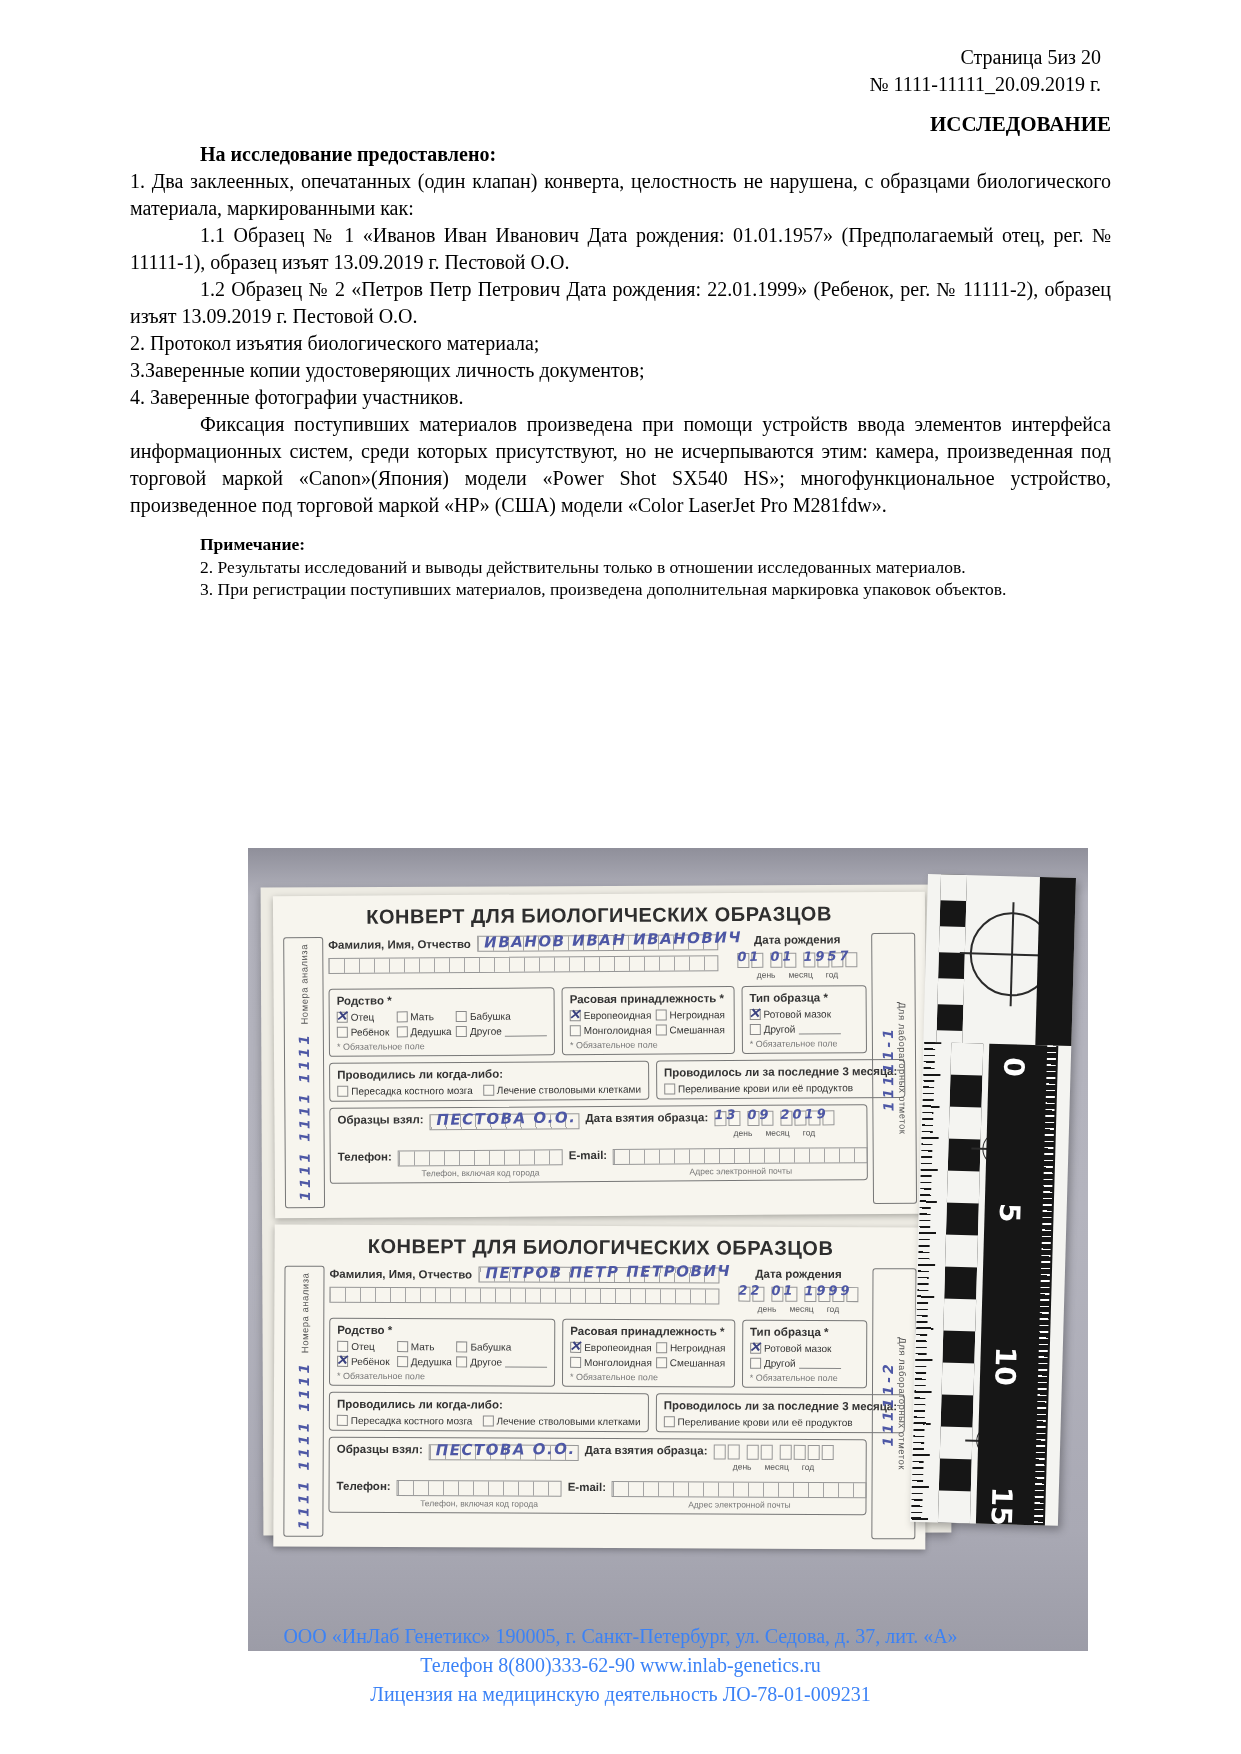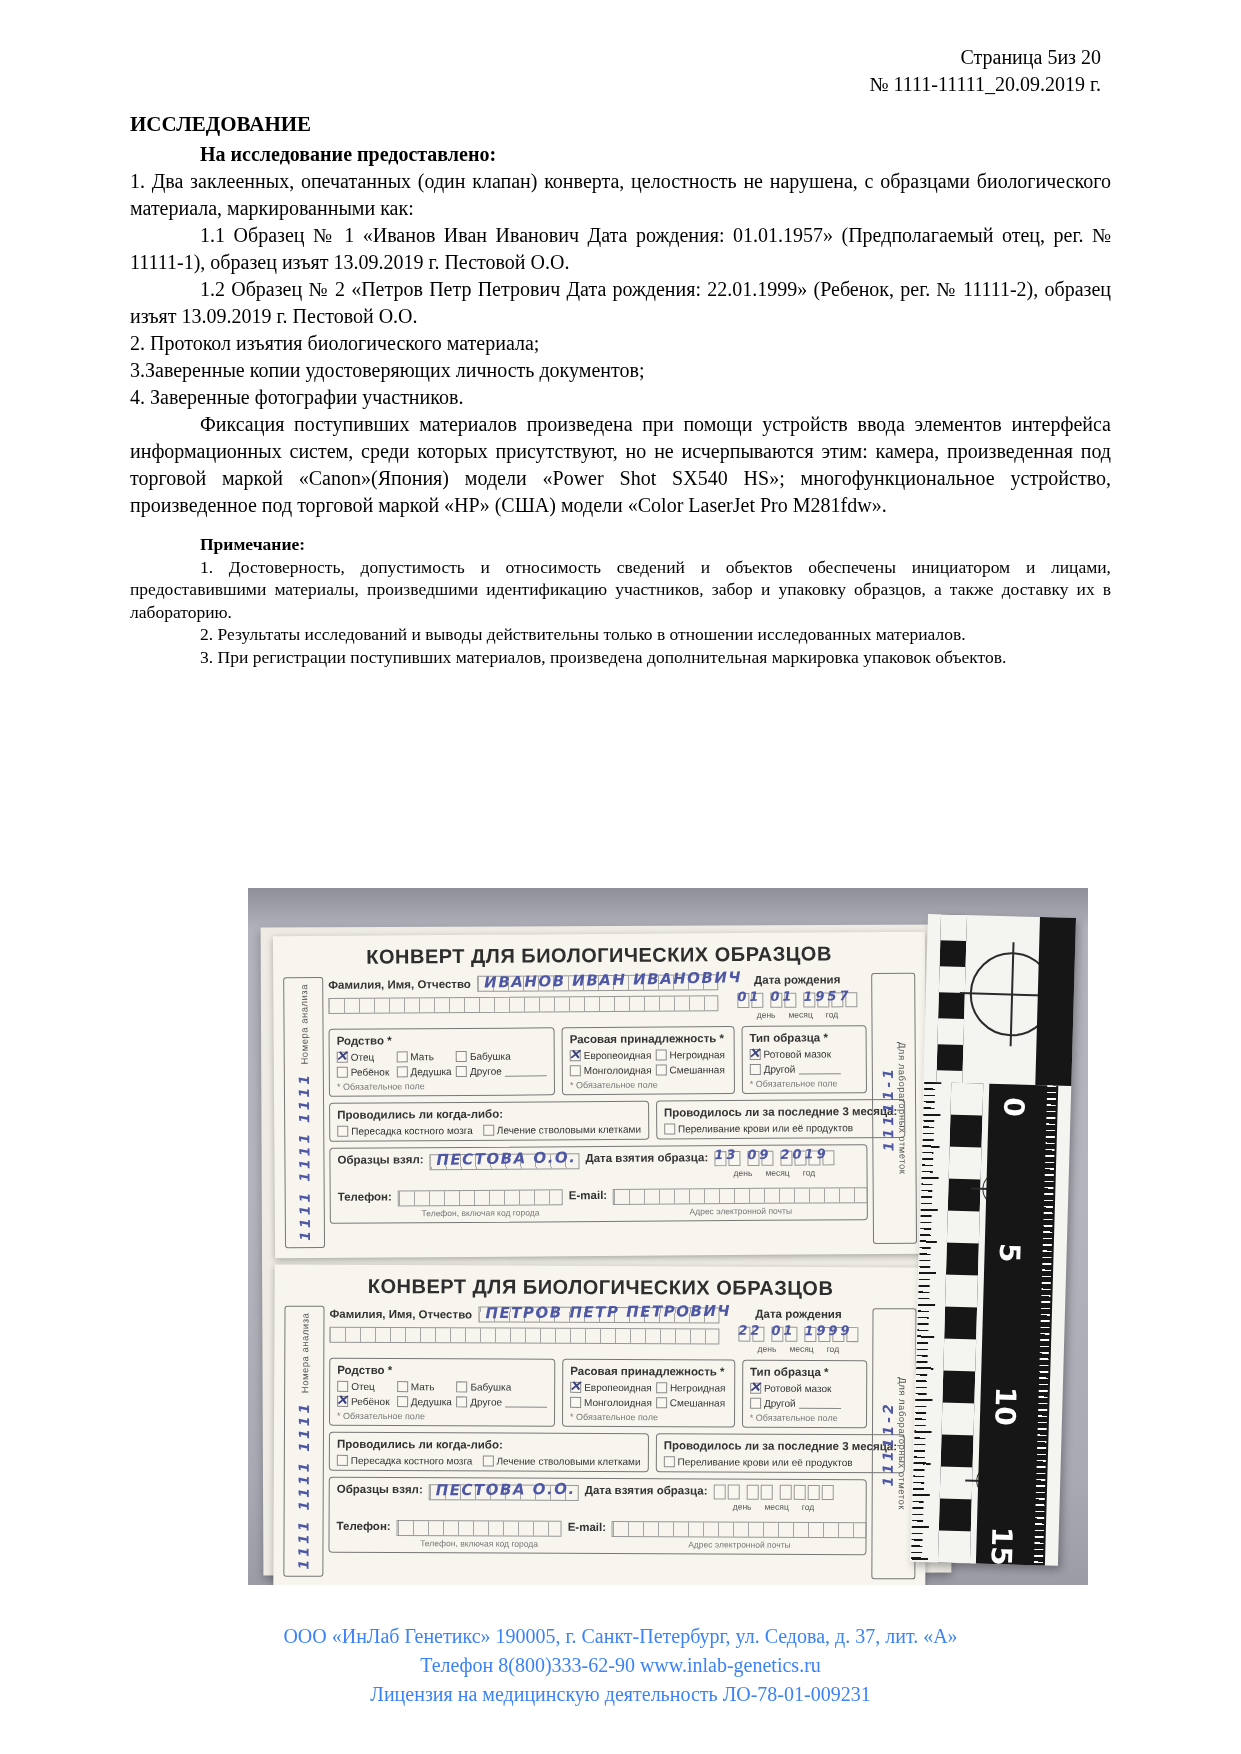--- a/index.html
+++ b/index.html
@@ -5,30 +5,30 @@
   html,body { margin:0; padding:0; background:#888; }
   .page { position:relative; width:1241px; height:1754px; background:#ffffff;
           font-family:"Liberation Serif", serif; color:#000; overflow:hidden; margin:0 auto; }
 
   
   .doc-header { position:absolute; top:44px; right:140px; text-align:right;
                 font-size:20px; line-height:27px; }
 
   
   .content { position:absolute; left:130px; top:112px; width:981px; }
-  .doc-title { text-align:left; font-weight:bold; font-size:21px; margin:0 0 4px 0; }
+  .doc-title { text-align:right; font-weight:bold; font-size:21px; margin:0 0 4px 0; }
   .content p { margin:0; font-size:20px; line-height:27px; text-align:justify; }
   .bold { font-weight:bold; }
   .ind { text-indent:70px; }
   .fixation { margin-top:26px; }
   .note-block { margin-top:14px; }
   .note-block p { font-size:17.5px; line-height:22.5px; }
 
   
-  .photo { position:absolute; left:248px; top:888px; width:840px; height:697px;
+  .photo { position:absolute; left:248px; top:848px; width:840px; height:803px;
            background:linear-gradient(180deg,#8f8f9a 0%, #b2b2bc 6%, #b4b4be 45%, #a9a9b4 85%, #9c9ca7 100%);
            overflow:hidden; }
   .backing { position:absolute; left:14px; top:38px; width:688px; height:648px;
              background:#edebe3; transform:rotate(-0.25deg);
              box-shadow:0 4px 10px rgba(0,0,0,.28); }
 
   .envelope { position:absolute; left:26px; width:652px; background:#f7f5ee;
               box-shadow:0 2px 6px rgba(0,0,0,.30); box-sizing:border-box;
               padding:8px 10px 10px; font-family:"Liberation Sans", sans-serif; color:#333; }
   .env1 { top:46px;  transform:rotate(-0.4deg); }
@@ -155,21 +155,20 @@
     <p class="bold ind">На исследование предоставлено:</p>
     <p>1. Два заклеенных, опечатанных (один клапан) конверта, целостность не нарушена, с образцами биологического материала, маркированными как:</p>
     <p class="ind">1.1 Образец № 1 «Иванов Иван Иванович Дата рождения: 01.01.1957» (Предполагаемый отец, рег. № 11111-1), образец изъят 13.09.2019 г. Пестовой О.О.</p>
     <p class="ind">1.2 Образец № 2 «Петров Петр Петрович  Дата рождения: 22.01.1999» (Ребенок, рег. № 11111-2), образец изъят 13.09.2019 г. Пестовой О.О.</p>
     <p>2. Протокол изъятия биологического материала;</p>
     <p>3.Заверенные копии удостоверяющих личность документов;</p>
     <p>4. Заверенные фотографии участников.</p>
     <p class="ind fixation">Фиксация поступивших материалов произведена при помощи устройств ввода элементов интерфейса информационных систем, среди которых присутствуют, но не исчерпываются этим: камера, произведенная под торговой маркой «Canon»(Япония) модели «Power Shot SX540 HS»; многофункциональное устройство, произведенное под торговой маркой «HP» (США) модели «Color LaserJet Pro M281fdw».</p>
     <div class="note-block">
       <p class="bold ind">Примечание:</p>
-      <p class="ind">1. Достоверность, допустимость и относимость сведений и объектов обеспечены инициатором и лицами, предоставившими материалы, произведшими идентификацию участников, забор и упаковку образцов, а также доставку их в лабораторию.</p>
       <p class="ind">2. Результаты исследований и выводы действительны только в отношении исследованных материалов.</p>
       <p class="ind">3. При регистрации поступивших материалов, произведена дополнительная маркировка упаковок объектов.</p>
     </div>
   </div>
 
   <div class="photo">
     <div class="backing"></div>
 
     <div class="envelope env1">
       <div class="env-title">КОНВЕРТ ДЛЯ БИОЛОГИЧЕСКИХ ОБРАЗЦОВ</div>

